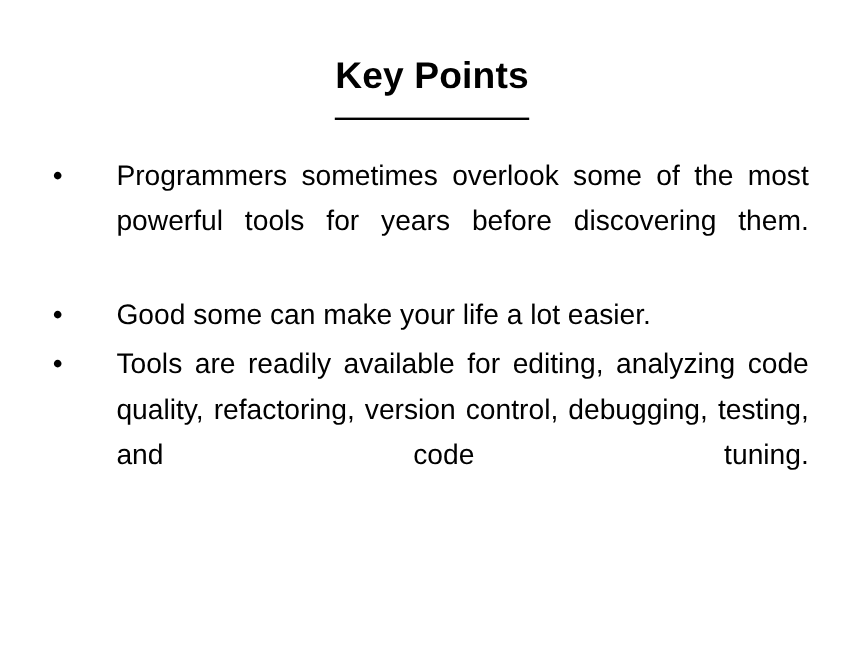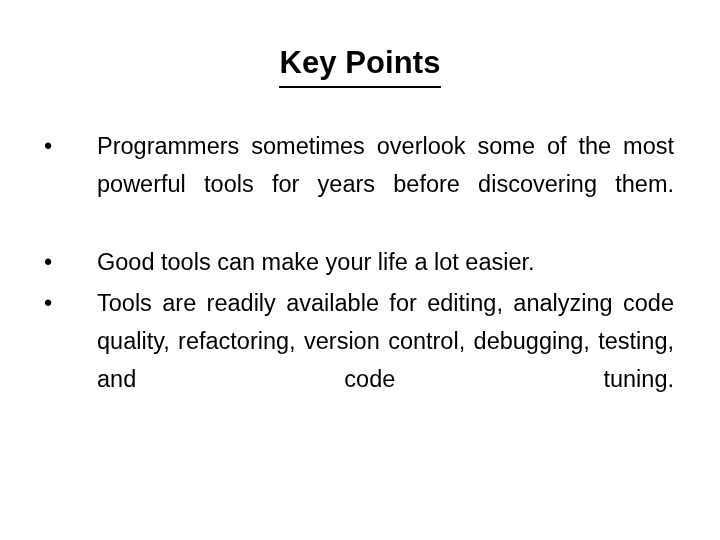--- a/index.html
+++ b/index.html
@@ -30,21 +30,21 @@
     text-align: center;
     font-size: 31px;
     font-weight: bold;
     letter-spacing: 0.1px;
     line-height: 36px;
     color: #000000;
   }
   .slide-title .title-text {
     display: inline-block;
     border-bottom: 2px solid #000000;
-    padding-bottom: 5px;
+    padding-bottom: 17px;
   }
   .body-list {
     position: absolute;
     top: 128px;
     left: 34px;
     width: 640px;
   }
   .bullet-item {
     position: relative;
     padding-left: 34px;
@@ -95,21 +95,21 @@
 
   <div class="body-list">
 
     <div class="bullet-item">
       <span class="bullet-marker">•</span>
       <span class="bullet-text">Programmers sometimes overlook some of the most powerful tools for years before discovering them.</span>
     </div>
 
     <div class="bullet-item single-line">
       <span class="bullet-marker">•</span>
-      <span class="bullet-text">Good tools can make your life a lot easier.</span>
+      <span class="bullet-text">Good some can make your life a lot easier.</span>
     </div>
 
     <div class="bullet-item">
       <span class="bullet-marker">•</span>
       <span class="bullet-text">Tools are readily available for editing, analyzing code quality, refactoring, version control, debugging, testing, and code tuning.</span>
     </div>
 
   </div>
 
 </div>

